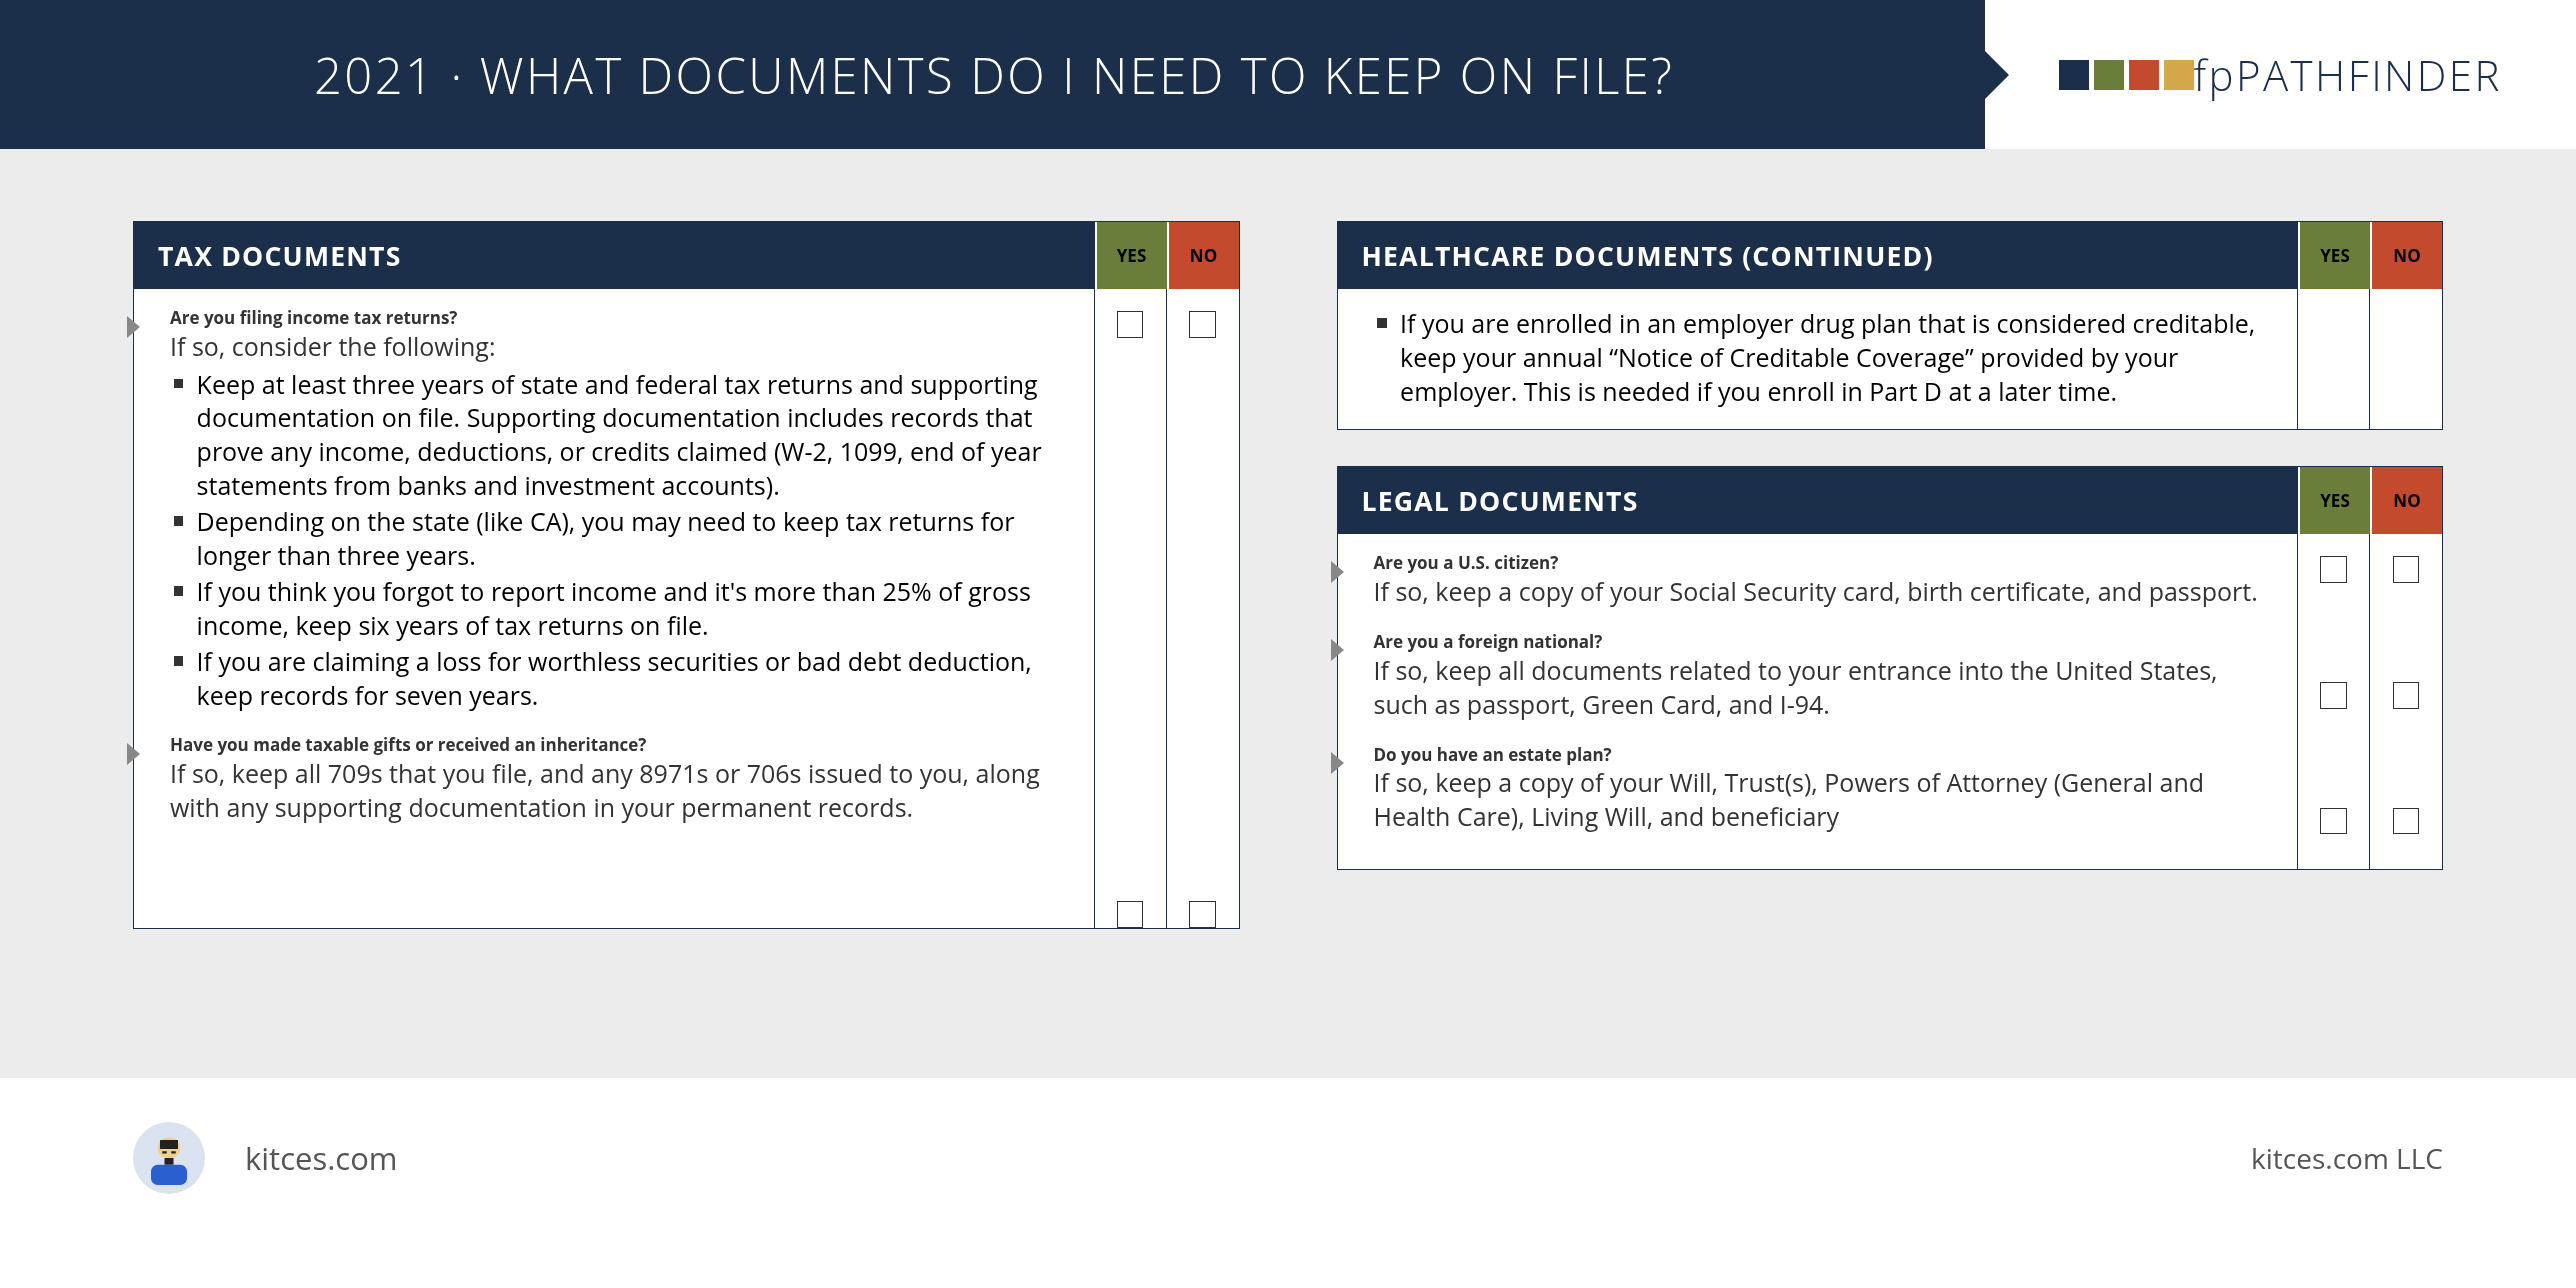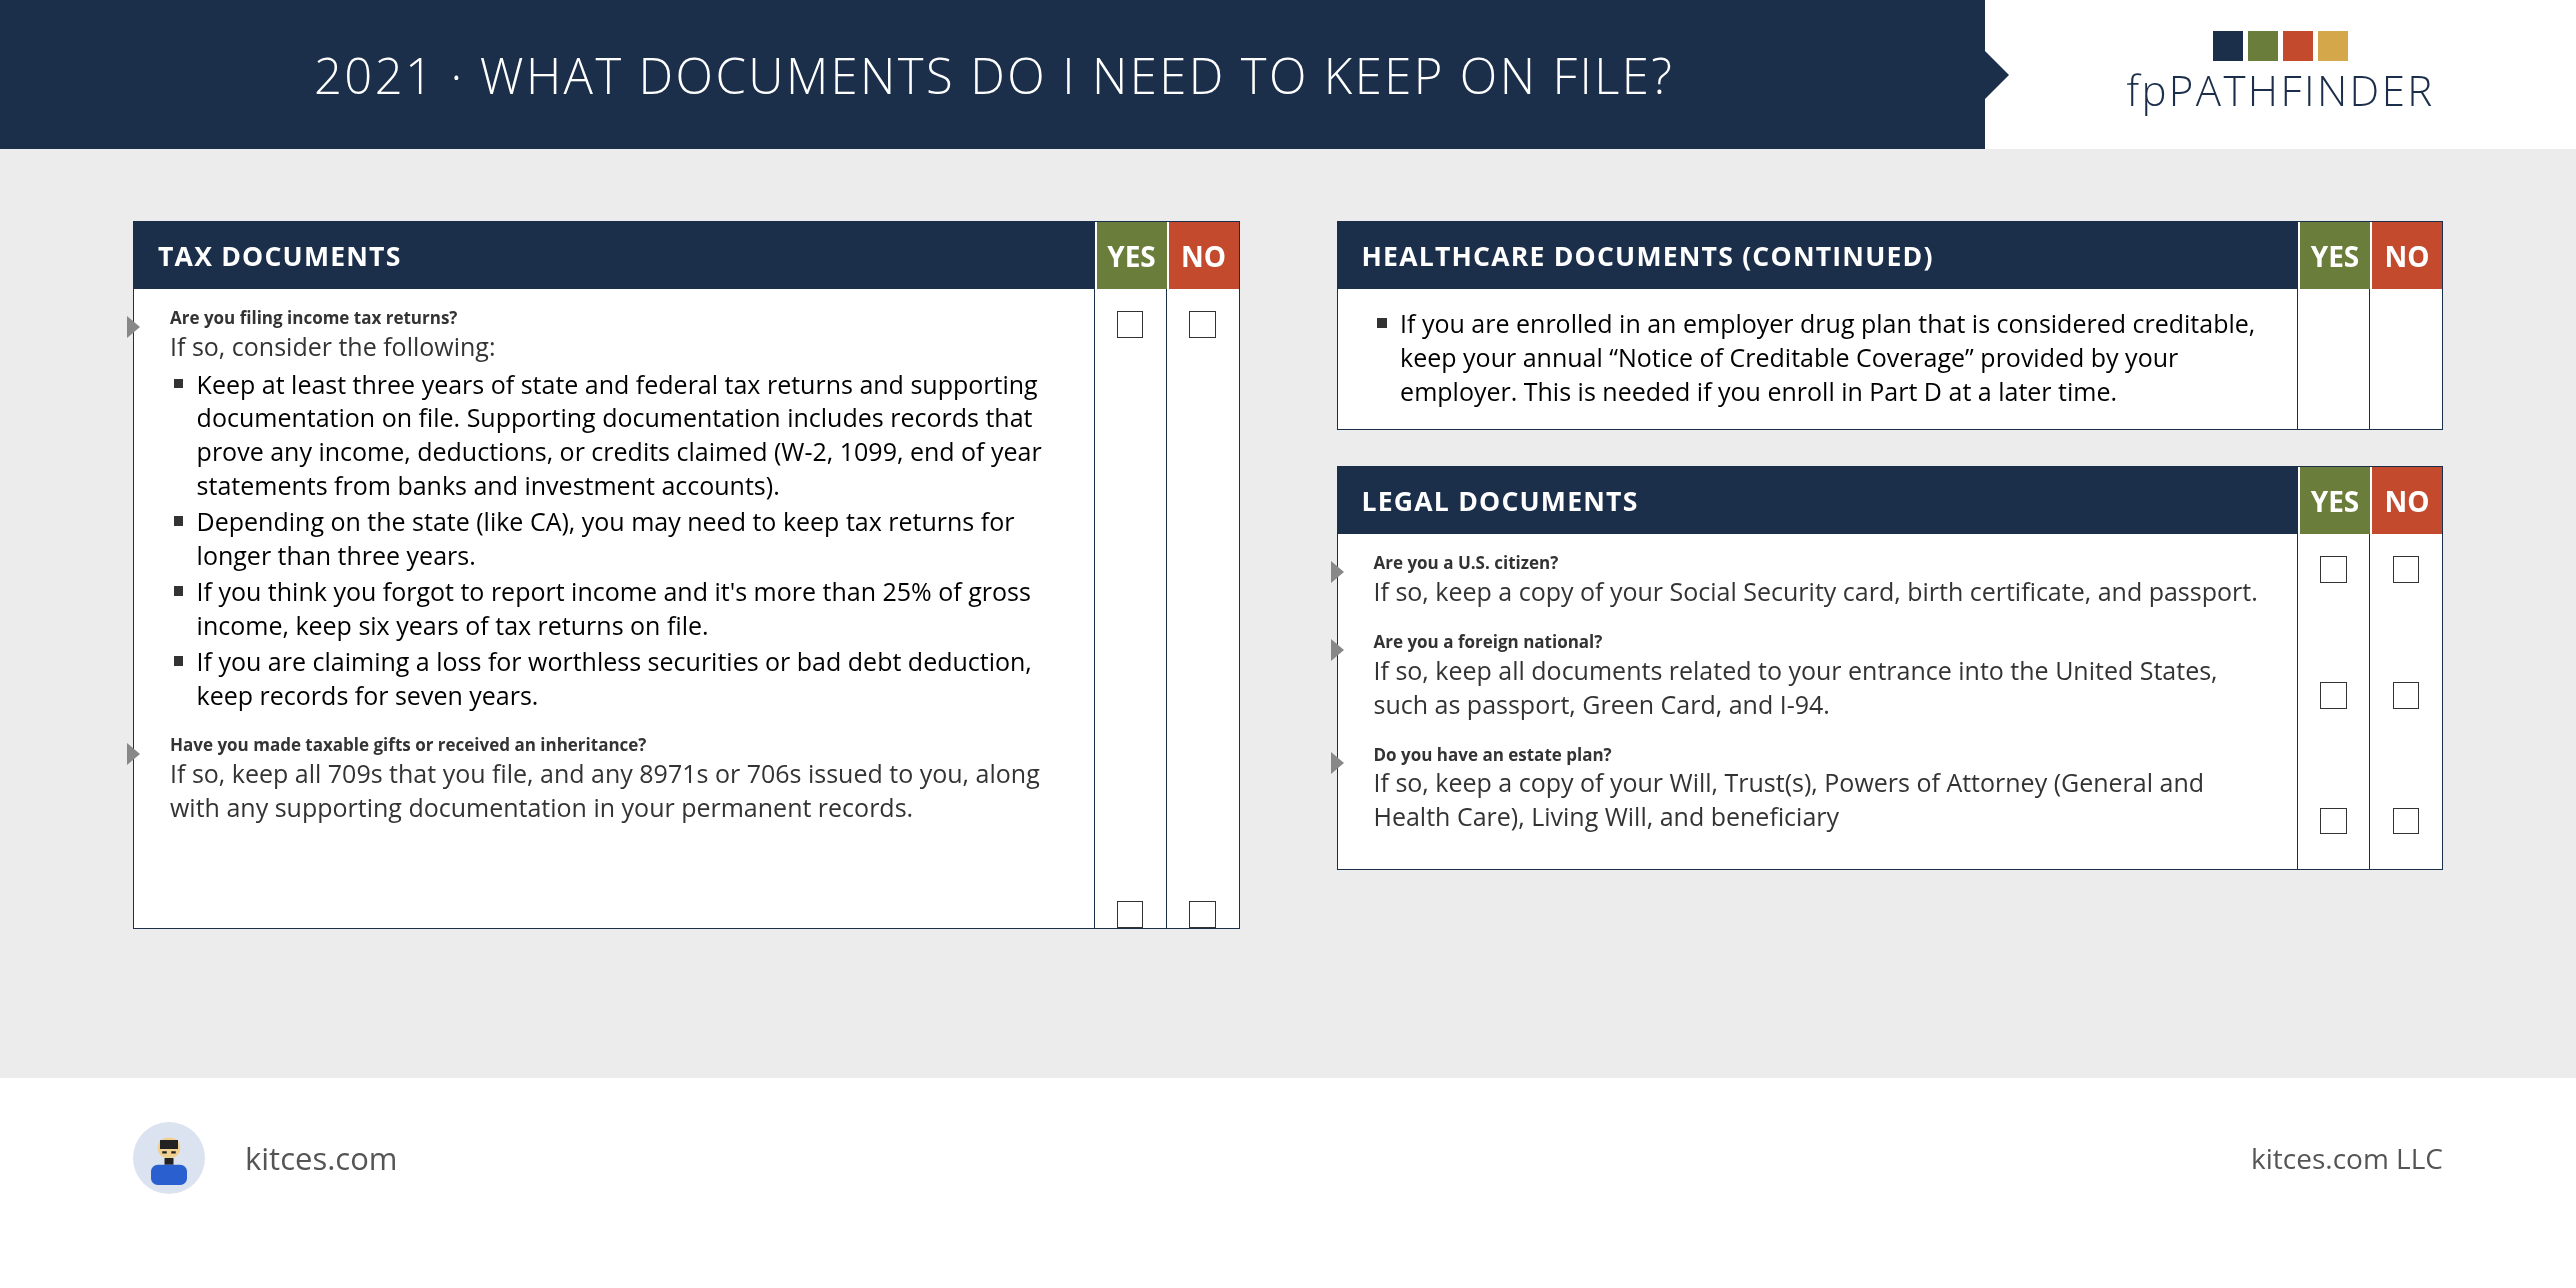--- a/index.html
+++ b/index.html
@@ -1,33 +1,33 @@
 <!DOCTYPE html>
 <html style="font-size:9.7px"><head>
 <meta charset="utf-8">
 <style>
 *{margin:0;padding:0;box-sizing:border-box}
 body{font-family:"Segoe UI","Open Sans",Arial,sans-serif;background:#fff;width:2576px;height:1288px;position:relative;overflow:hidden}
 .header{display:flex;height:149px}
 .title-bar{background:#1b2e4a;flex:1;display:flex;align-items:center;padding-left:314px;position:relative}
 .title-bar::after{content:"";position:absolute;right:-24px;top:50%;transform:translateY(-50%);width:0;height:0;border-left:24px solid #1b2e4a;border-top:24px solid transparent;border-bottom:24px solid transparent}
 .title-text{color:#fff;font-size:49px;font-weight:300;letter-spacing:2.4px}
-.brand-area{background:#fff;width:591px;display:flex;flex-direction:column;align-items:center;justify-content:center;}
+.brand-area{background:#fff;width:591px;display:flex;align-items:center;justify-content:center;}
 .brand-squares{display:flex;gap:4.8px}
 .brand-squares span{width:30px;height:30px;display:block}
 .sq1{background:#1b2e4a}.sq2{background:#6b7d3a}.sq3{background:#c44a2e}.sq4{background:#d4a84a}
 .brand-name{font-size:42px;font-weight:300;letter-spacing:2.4px;color:#1b2e4a}
 .brand-name .fp{text-transform:lowercase}
 .brand-name .pf{font-weight:300}
 .content{background:#ececec;padding:72px 133px 48px;display:flex;gap:97px;height:929px}
 .column{flex:1;display:flex;flex-direction:column;gap:36px}
 .section{background:#fff;border:1.2px solid #1b2e4a}
 .sec-header{background:#1b2e4a;display:flex;align-items:stretch}
 .sec-title{color:#fff;font-size:26.6px;font-weight:700;letter-spacing:1.2px;padding:15.7px 24px;flex:1}
-.hcell{width:72px;display:flex;align-items:center;justify-content:center;color:#ffffff;font-size:28px;font-weight:700;border-left:2.4px solid #fff}
+.hcell{width:72px;display:flex;align-items:center;justify-content:center;color:#000000;font-size:17px;font-weight:700;border-left:2.4px solid #fff}
 .hyes{background:#6b7d3a}.hno{background:#c44a2e}
 .sec-body{display:flex}
 .qcol{flex:1;padding:18px 24px 18px 36px;border-right:1.2px solid #1b2e4a}
 .ccol{width:72px;border-right:1.2px solid #1b2e4a;padding-top:22px;display:flex;flex-direction:column;align-items:center}
 .ccol:last-child{border-right:none}
 .item{position:relative;margin-bottom:22px}
 .item::before{content:"";position:absolute;left:-43px;top:8.4px;width:0;height:0;border-left:13.3px solid #888;border-top:11px solid transparent;border-bottom:11px solid transparent}
 .q{font-size:17px;font-weight:700;color:#333;line-height:1.35}
 .sub{font-size:25px;color:#333;line-height:1.35}
 ul.bullets{list-style:none;margin-top:3.6px}

